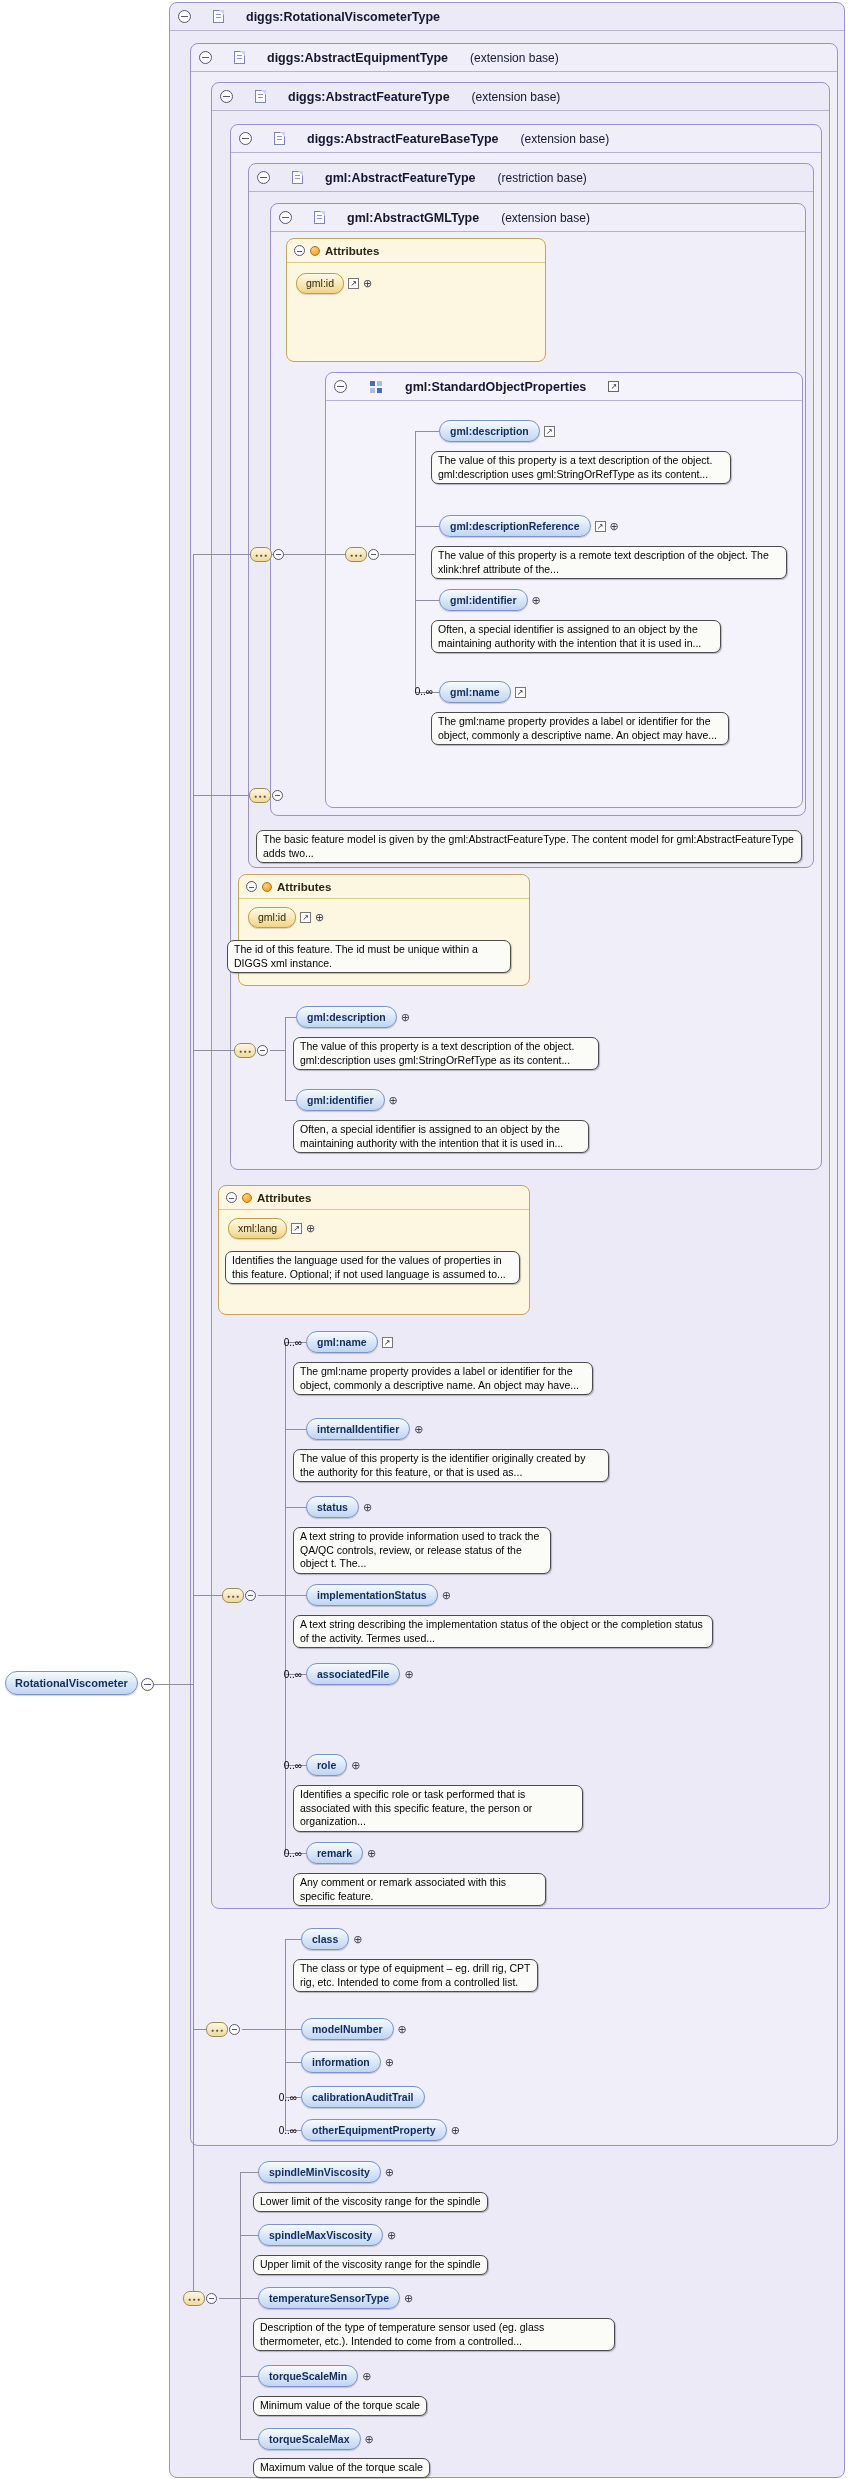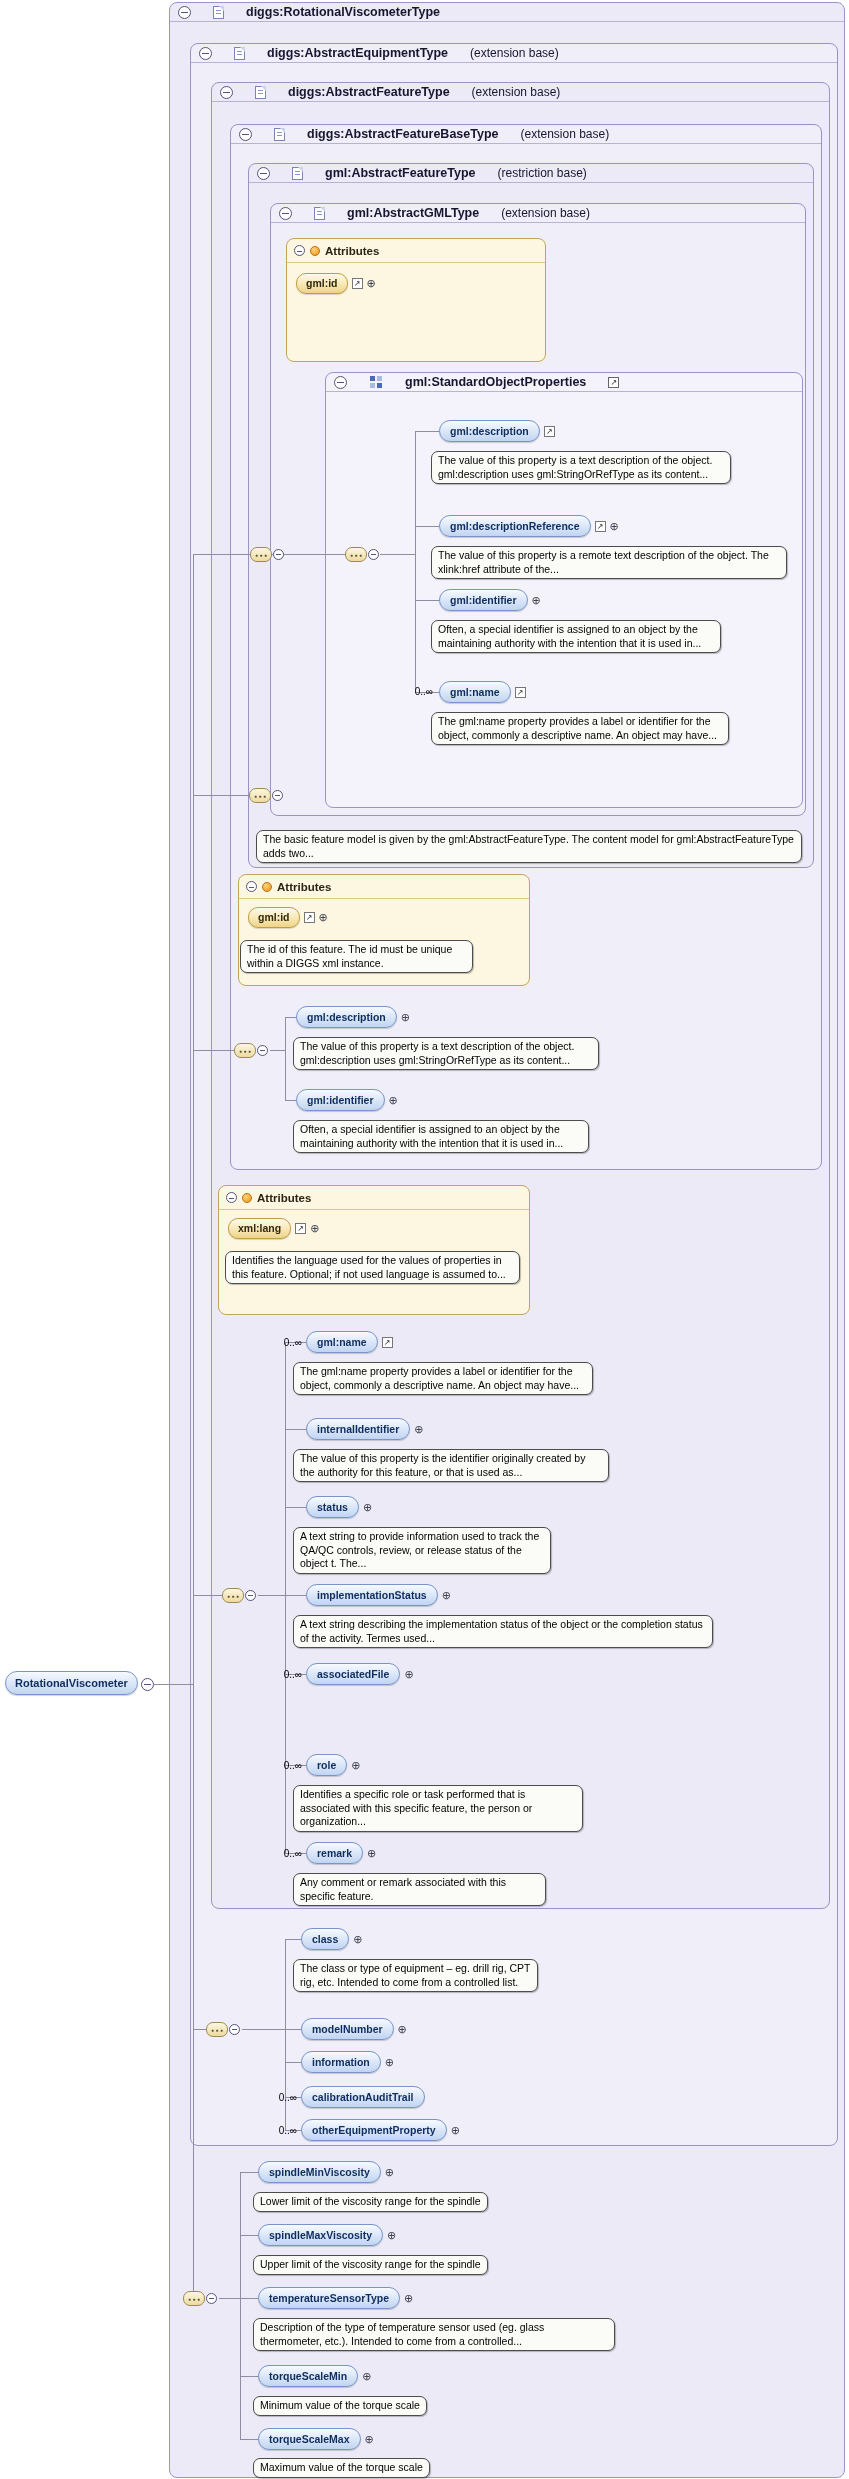--- a/index.html
+++ b/index.html
@@ -4,21 +4,21 @@
 <style>
   html,body{margin:0;padding:0;background:#fff;}
   .canvas{position:relative;width:849px;height:2479px;background:#fff;font-family:"Liberation Sans",sans-serif;overflow:hidden;}
   *{box-sizing:border-box;}
 
   
   .tbox{position:absolute;border:1px solid #9a93c6;border-radius:8px;}
   .lvl-a{background:#eceaf6;}
   .lvl-b{background:#f0eef9;}
   .sopbg{background:#f4f2fb;}
-  .hd{position:absolute;top:0;left:0;right:0;height:19px;border-bottom:1px solid #b8b1d8;display:flex;align-items:center;gap:22px;padding:8px 8px;border-radius:8px 8px 0 0;}
+  .hd{position:absolute;top:0;left:0;right:0;height:28px;border-bottom:1px solid #b8b1d8;display:flex;align-items:center;gap:22px;padding:8px 8px;border-radius:8px 8px 0 0;}
   .t{font-weight:bold;font-size:12.5px;color:#16162f;white-space:nowrap;}
   .sfx{font-size:12px;color:#16162f;white-space:nowrap;}
 
   
   .abox{position:absolute;border:1px solid #c3a45c;border-radius:8px;background:#fdf6e1;}
   .ahd{position:absolute;top:0;left:0;right:0;height:24px;border-bottom:1px solid #dcc78c;display:flex;align-items:center;gap:5px;padding:0 7px;}
   .at{font-weight:bold;font-size:11.5px;color:#2a2516;}
   .dot{width:10px;height:10px;border-radius:50%;background:radial-gradient(circle at 35% 30%,#ffd27a,#ef9416);border:1px solid #b96f10;flex:0 0 auto;}
 
   
@@ -34,21 +34,21 @@
   .expand{width:11px;height:11px;border:1px solid #666;background:#fff;flex:0 0 auto;font-size:8px;line-height:9px;text-align:center;color:#333;}
   .expand::before{content:"\2197";}
   .lnk{width:11px;height:11px;border:1px solid #767676;background:#fff;font-size:8px;line-height:9px;text-align:center;color:#333;flex:0 0 auto;display:inline-block;}
   .lnk::before{content:"\2197";}
   .plus{font-size:11px;line-height:11px;color:#3f4150;flex:0 0 auto;display:inline-block;}
   .plus::before{content:"\2295";}
 
   
   .el{position:absolute;display:flex;align-items:center;gap:4px;height:22px;z-index:6;}
   .pill{display:inline-flex;align-items:center;height:22px;padding:0 10px;border:1px solid #7795c8;border-radius:11px;background:linear-gradient(180deg,#f7faff 0%,#dbe7f8 50%,#c1d5f1 100%);font-size:10.5px;font-weight:bold;color:#0f2d5e;white-space:nowrap;box-shadow:0 1px 1px rgba(0,0,0,0.18);}
-  .apill{display:inline-flex;align-items:center;height:21px;padding:0 9px;border:1px solid #bf9d42;border-radius:10px;background:linear-gradient(180deg,#fefaea 0%,#f7e7b3 55%,#efd489 100%);font-size:10.5px;font-weight:bold;color:#30290f;white-space:nowrap;box-shadow:0 1px 1px rgba(0,0,0,0.15);}
+  .apill{display:inline-flex;align-items:center;height:21px;padding:0 9px;border:1px solid #bf9d42;border-radius:10px;background:linear-gradient(180deg,#fefaea 0%,#f7e7b3 55%,#efd489 100%);font-size:10.5px;font-weight:normal;color:#30290f;white-space:nowrap;box-shadow:0 1px 1px rgba(0,0,0,0.15);}
   .rootpill{height:24px;border-radius:12px;font-size:11px;padding:0 9px;}
 
   .mult{position:absolute;font-size:10px;color:#000;white-space:nowrap;width:48px;text-align:right;z-index:6;}
 
   .desc{position:absolute;border:1px solid #4c4c4c;border-radius:7px;background:#fbfbf8;padding:2px 6px;font-size:10.5px;line-height:1.3;color:#000;box-shadow:1px 1px 1px rgba(0,0,0,0.25);z-index:6;}
   .nw{white-space:nowrap;}
 
   .seq{position:absolute;width:22px;height:15px;border:1px solid #9c8a52;border-radius:7px;background:linear-gradient(180deg,#fcf7e2,#eeda9f);display:flex;align-items:center;justify-content:center;z-index:7;}
   .seq::before{content:"\25CF\25CF\25CF";font-size:5px;letter-spacing:1.5px;color:#5c5338;margin-left:1.5px;}
 
@@ -140,21 +140,21 @@
       <span class="minus" style="width:11px;height:11px"></span>
       <span class="dot"></span>
       <span class="at">Attributes</span>
     </div>
   </div>
   <div class="el" style="left:248px;top:906px">
     <span class="apill">gml:id</span>
     <span class="lnk"></span>
     <span class="plus"></span>
   </div>
-  <div class="desc" style="left:240px;top:940px;width:233px">The id of this feature. The id must be unique within a DIGGS xml instance.</div>
+  <div class="desc" style="left:227px;top:940px;width:284px">The id of this feature. The id must be unique within a DIGGS xml instance.</div>
 
   <div class="abox" style="left:218px;top:1185px;width:312px;height:130px">
     <div class="ahd">
       <span class="minus" style="width:11px;height:11px"></span>
       <span class="dot"></span>
       <span class="at">Attributes</span>
     </div>
   </div>
   <div class="el" style="left:228px;top:1217px">
     <span class="apill">xml:lang</span>

